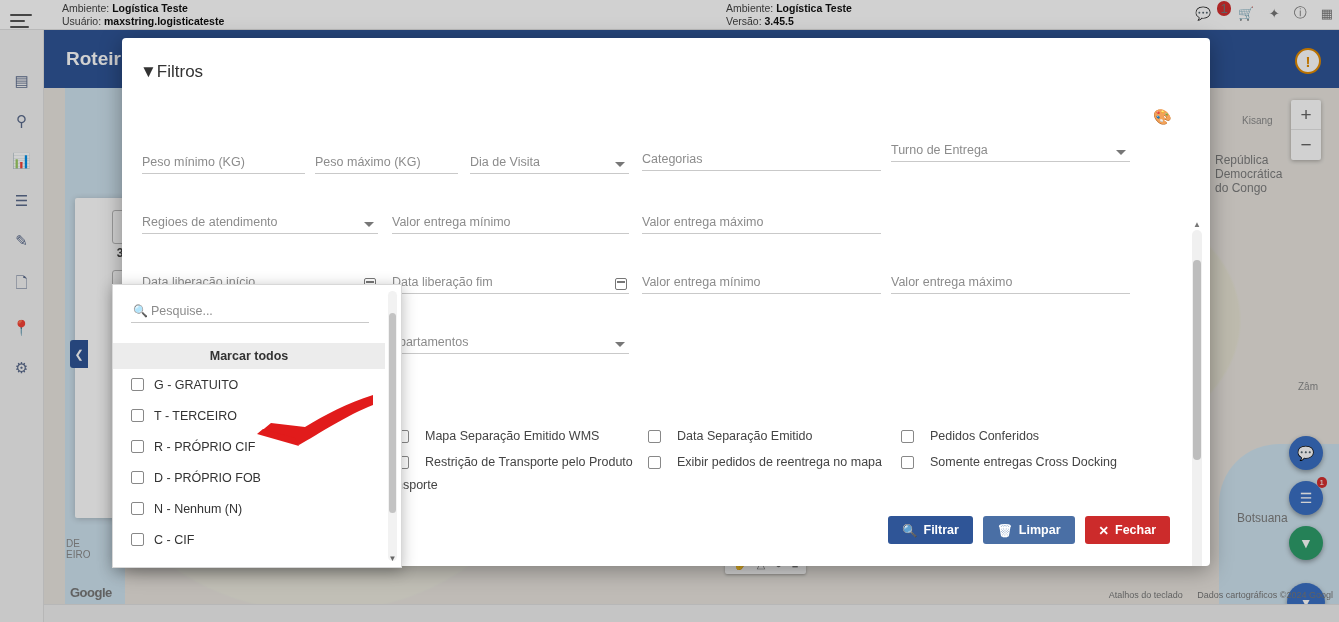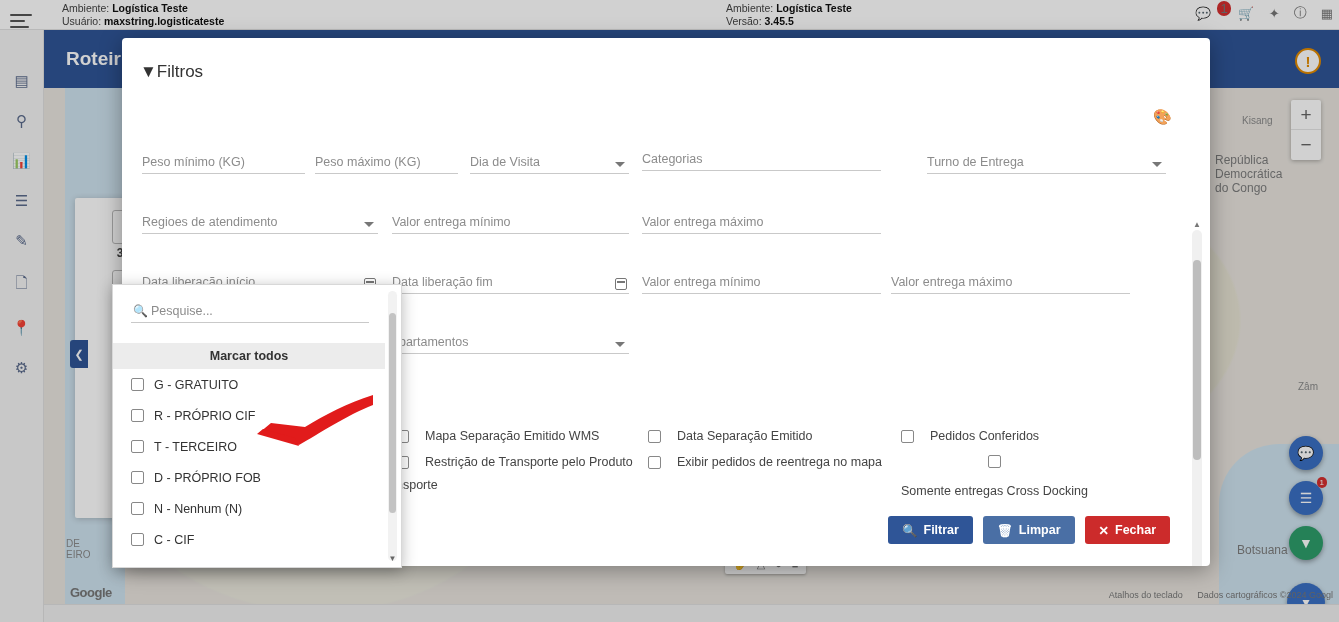--- a/index.html
+++ b/index.html
@@ -245,21 +245,21 @@
   <div class="map">
     <div class="land"></div>
     <div class="water"></div>
     <div class="water2"></div>
 
     <div class="map-label" style="left:1177px; top:27px;">Kisang</div>
     <div class="map-label big" style="left:1150px; top:65px; white-space:pre;">República
 Democrática
 do Congo</div>
     <div class="map-label" style="left:1233px; top:293px;">Zâm</div>
-    <div class="map-label big" style="left:1172px; top:455px;text-align:right;">Botsuana</div>
+    <div class="map-label big" style="left:1172px; top:423px;text-align:right;">Botsuana</div>
     <div class="map-label" style="left:1px; top:450px; white-space:pre;">DE
 EIRO</div>
 
     <div class="zoom-ctrl">
       <div>+</div>
       <div>−</div>
     </div>
 
     <div class="fab blue">💬</div>
     <div class="fab blue2">☰
@@ -311,21 +311,21 @@
     <div class="field" style="left:20px; top:20px; width:163px;">
       <span class="lbl">Peso mínimo (KG)</span>
     </div>
     <div class="field" style="left:348px; top:20px; width:159px;">
       <span class="lbl">Dia de Visita</span>
       <span class="caret"></span>
     </div>
     <div class="field" style="left:520px; top:17px; width:239px;">
       <span class="lbl">Categorias</span>
     </div>
-    <div class="field" style="left:769px; top:20px; width:239px;margin-left:36px;">
+    <div class="field" style="left:769px; top:8px; width:239px;">
       <span class="lbl">Turno de Entrega</span>
       <span class="caret"></span>
     </div>
 
     <div class="field" style="left:20px; top:80px; width:236px;">
       <span class="lbl">Regioes de atendimento</span>
       <span class="caret"></span>
     </div>
     <div class="field" style="left:270px; top:80px; width:237px;">
       <span class="lbl">Valor entrega mínimo</span>
@@ -370,21 +370,21 @@
       <span>Pedidos Conferidos</span>
     </div>
     <div class="checkline" style="left:274px; top:325px;">
       <span class="cb"></span>
       <span>Restrição de Transporte pelo Produto</span>
     </div>
     <div class="checkline" style="left:526px; top:325px;">
       <span class="cb"></span>
       <span>Exibir pedidos de reentrega no mapa</span>
     </div>
-    <div class="checkline" style="left:779px; top:325px;flex-direction:column;">
+    <div class="checkline" style="left:779px; top:325px;">
       <span class="cb"></span>
       <span>Somente entregas Cross Docking</span>
     </div>
 
     <div class="btns">
       <button class="btn filtrar">
         <span>🔍</span>
         <span>Filtrar</span>
       </button>
       <button class="btn limpar">
@@ -411,25 +411,25 @@
     <span class="ph">Pesquise...</span>
   </div>
   <div class="dd-markall">Marcar todos</div>
   <div class="dd-list">
     <div class="dd-item">
       <span class="cb"></span>
       <span>G - GRATUITO</span>
     </div>
     <div class="dd-item">
       <span class="cb"></span>
+      <span>T - TERCEIRO</span>
+    </div>
+    <div class="dd-item">
+      <span class="cb"></span>
       <span>R - PRÓPRIO CIF</span>
-    </div>
-    <div class="dd-item">
-      <span class="cb"></span>
-      <span>T - TERCEIRO</span>
     </div>
     <div class="dd-item">
       <span class="cb"></span>
       <span>D - PRÓPRIO FOB</span>
     </div>
     <div class="dd-item">
       <span class="cb"></span>
       <span>N - Nenhum (N)</span>
     </div>
     <div class="dd-item">

